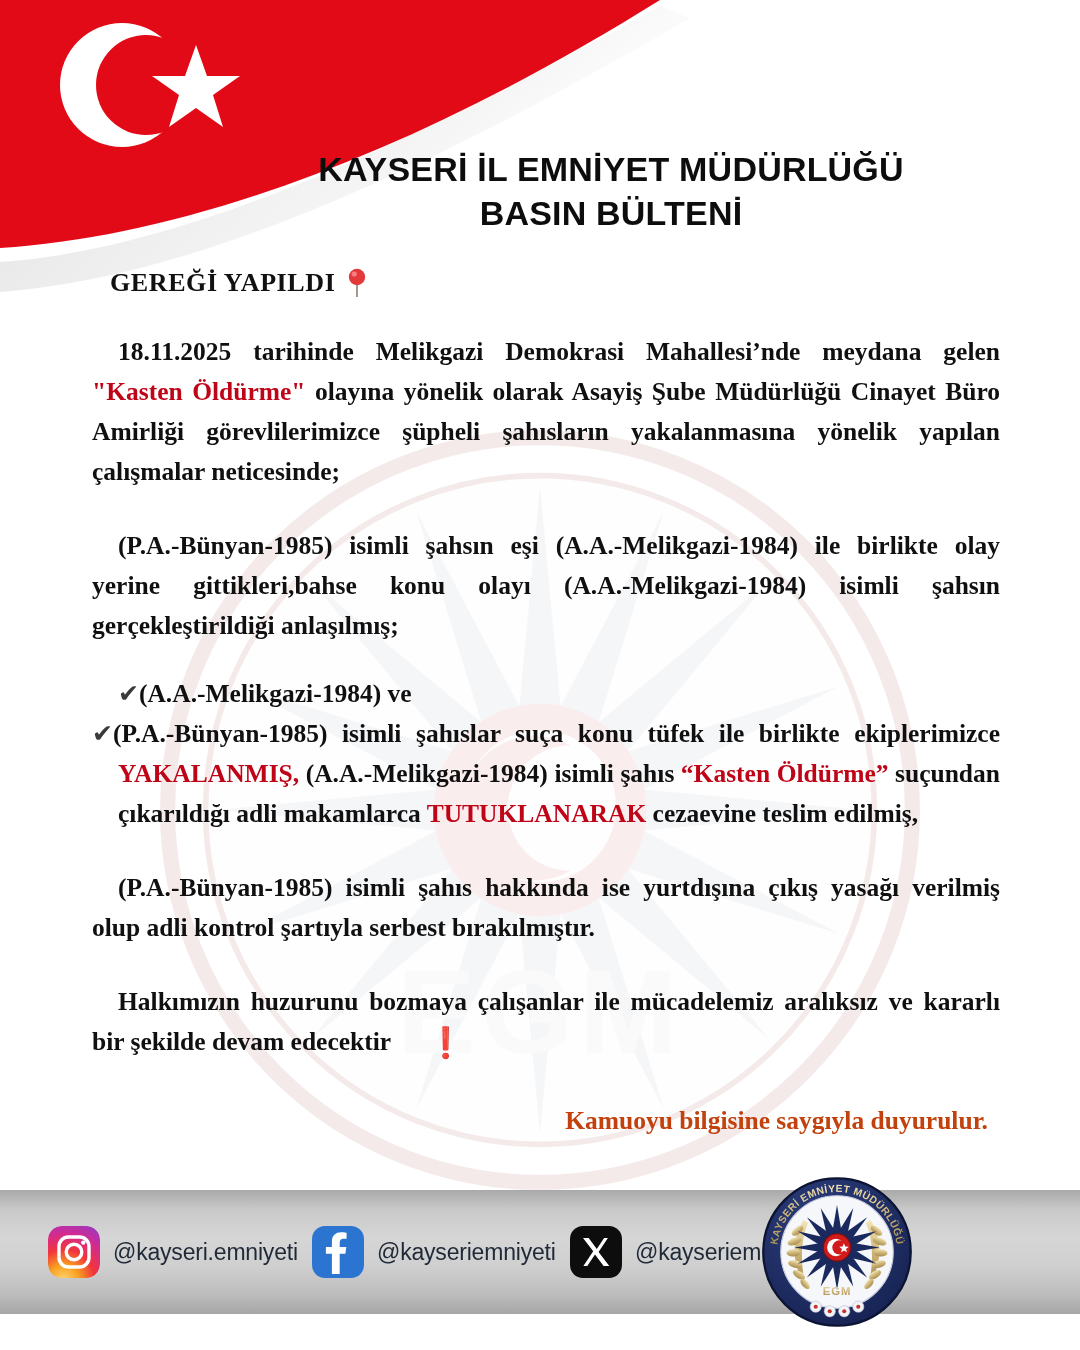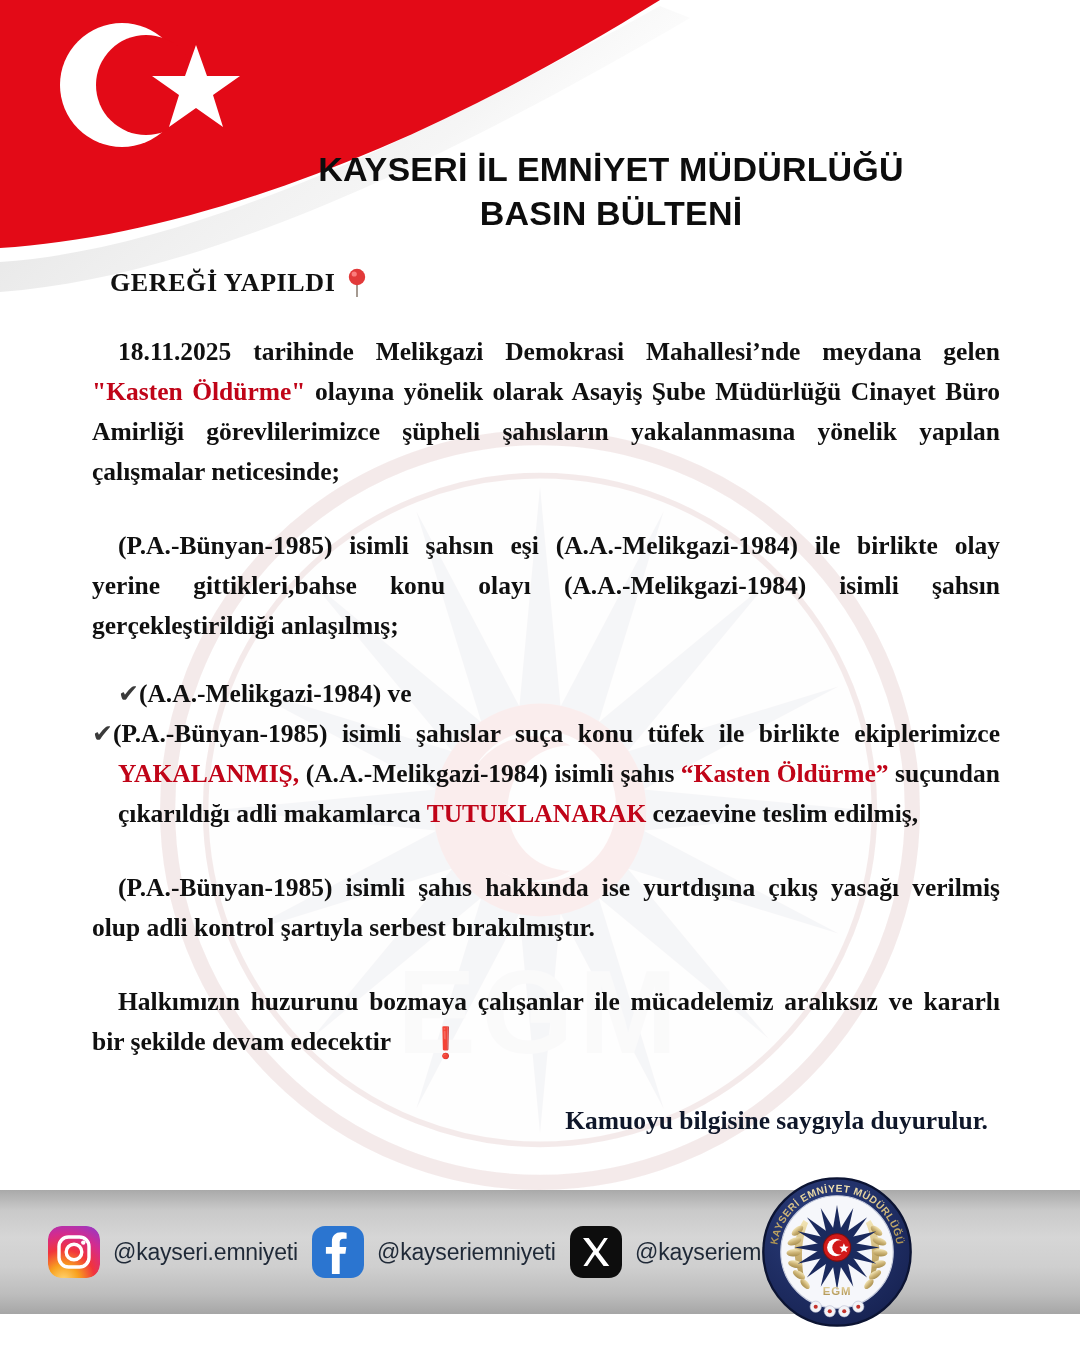--- a/index.html
+++ b/index.html
@@ -95,21 +95,21 @@
     color:#3a3a3a;
     font-family:"DejaVu Sans", sans-serif;
     font-size:25px;
     font-weight:bold;
   }
 
   .closing {
     font-family:"Liberation Serif", serif;
     font-weight:bold;
     font-size:25.5px;
-    color:#0f172a;
+    color:#c2410c;
     text-align:right;
     margin-top:44px;
     padding-right:12px;
   }
 
   
   .pin-icon { display:inline-block; width:20px; height:30px; position:relative; vertical-align:middle; }
   .bang-icon {
     display:inline-block;
     color:#E01B22;

